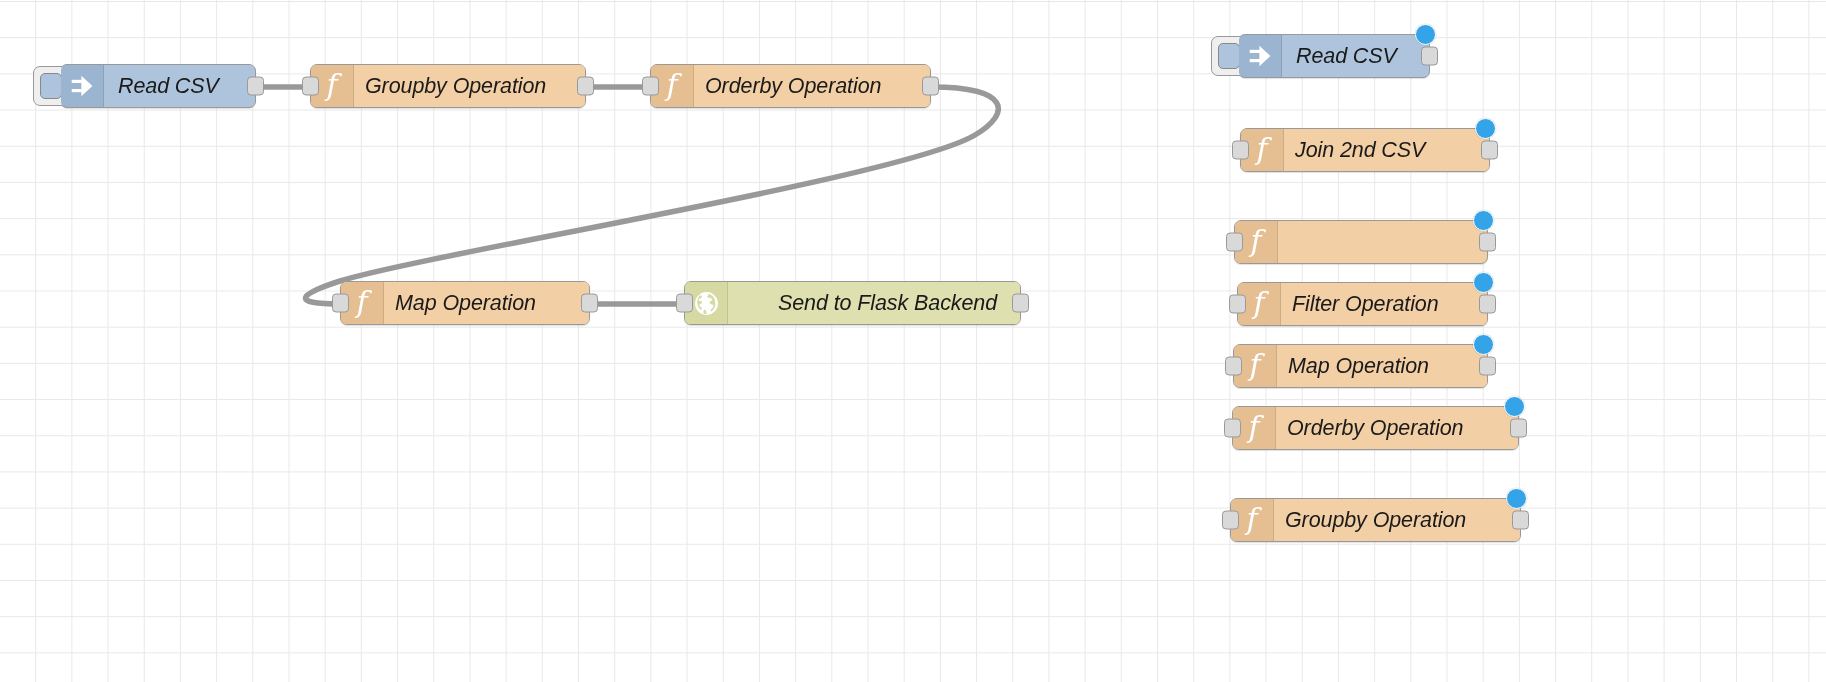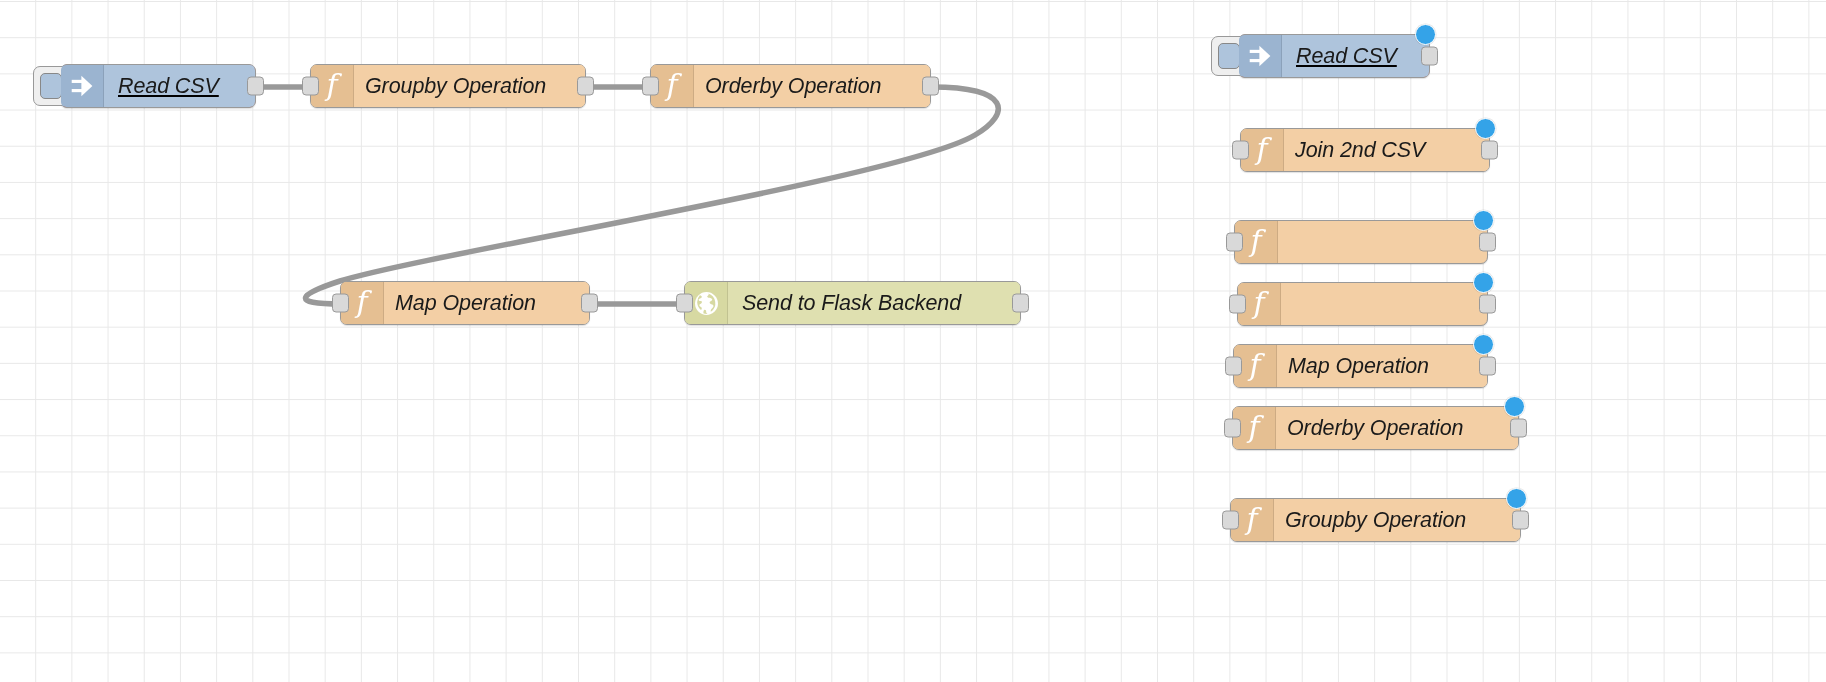--- a/index.html
+++ b/index.html
@@ -74,21 +74,21 @@
   }
   .node-label {
     font-size: 21.5px;
     font-style: italic;
     color: #1a1a1a;
     white-space: nowrap;
     letter-spacing: -0.1px;
   }
 
   
-  .n-inject  { background: #c2410c; text-decoration: underline; }
+  .n-inject  { background: #c2410c; }
   .n-inject .node-icon { background: #9bb4d0; }
   .n-inject .node-body { background: #aec4dc; }
 
   .n-func    { background: #f3cfa5; }
   .n-func .node-icon { background: #e5bf92; }
   .n-func .node-body { background: #f3cfa5; padding-left: 11px; }
 
   .n-http    { background: #dfe0b0; }
   .n-http .node-icon { background: #d7d9a2; }
   .n-http .node-body { background: #dfe0b0; }
@@ -213,21 +213,21 @@
     <div class="node n-func" style="left: 340px; top: 281px; width: 250px;">
       <div class="node-icon">
         <span class="glyph-f">f</span>
       </div>
       <div class="node-body">
         <span class="node-label">Map Operation</span>
       </div>
       <div class="port port-in"></div>
       <div class="port port-out"></div>
     </div>
-    <div class="node n-http" style="left: 684px; top: 281px; width: 337px;">
+    <div class="node n-http" style="left: 684px; top: 281px; width: 337px; gap: 36px;">
       <div class="node-icon">
         <svg class="glyph-globe" viewBox="0 0 24 24" xmlns="http://www.w3.org/2000/svg">
           <circle cx="12" cy="12" r="10.2" fill="#ffffff"></circle>
           <path fill="#d7d9a2" d="M6.1 4.6c1.3.4 2.2 1.1 1.6 2.1-.6 1-2.1.6-2.6 1.6-.4.9.6 1.6 1.6 1.5 1.1-.1 1.5.8 1 1.7-.5.9-1.9.7-2 1.9-.1 1 .9 1.3 1.7 2 .7.6.5 1.7-.3 2.4a9.1 9.1 0 0 1-1-13.2z"></path>
           <path fill="#d7d9a2" d="M13.4 3.2c.9.5.5 1.5-.3 2-.9.6-.4 1.6.6 1.6 1.4 0 2.5.3 3.2 1.2.6.8-.2 1.6-1.2 1.9-1.3.4-1.1 1.7-.2 2.3.9.6 2.1.5 2.6 1.5.4.9-.4 1.9-1.3 2.7-1 .9-1.3 2-.9 3a9.1 9.1 0 0 0-2.5-16.2z"></path>
           <path fill="#d7d9a2" d="M10.2 17.6c.9-.2 1.6.5 1.5 1.5-.1 1 .4 1.8 1.3 2.1a9.2 9.2 0 0 1-3.6-.4c-.5-1.2.1-3 .8-3.2z"></path>
         </svg>
       </div>
       <div class="node-body">
         <span class="node-label">Send to Flask Backend</span>
@@ -270,20 +270,23 @@
         <span class="glyph-f">f</span>
       </div>
       <div class="port port-in"></div>
       <div class="port port-out"></div>
       <div class="badge"></div>
     </div>
     <div class="node n-func" style="left: 1237px; top: 282px; width: 251px;">
       <div class="node-icon">
         <span class="glyph-f">f</span>
       </div>
+      <div class="node-body">
+        <span class="node-label">Filter Operation</span>
+      </div>
       <div class="port port-in"></div>
       <div class="port port-out"></div>
       <div class="badge"></div>
     </div>
     <div class="node n-func" style="left: 1233px; top: 344px; width: 255px;">
       <div class="node-icon">
         <span class="glyph-f">f</span>
       </div>
       <div class="node-body">
         <span class="node-label">Map Operation</span>

